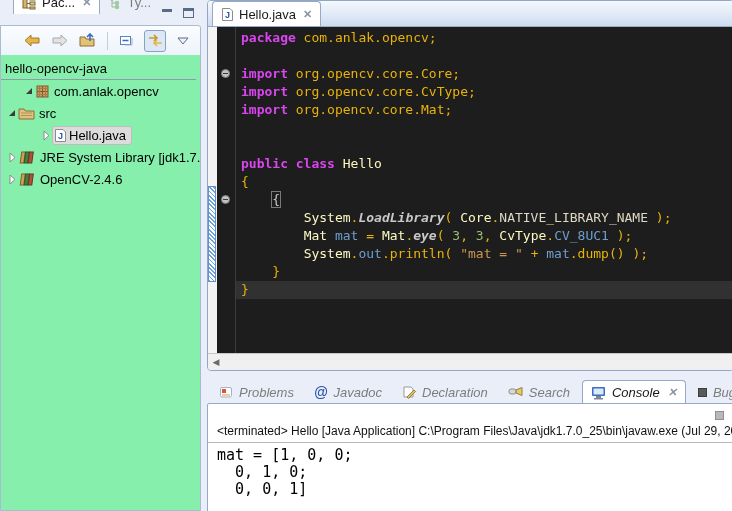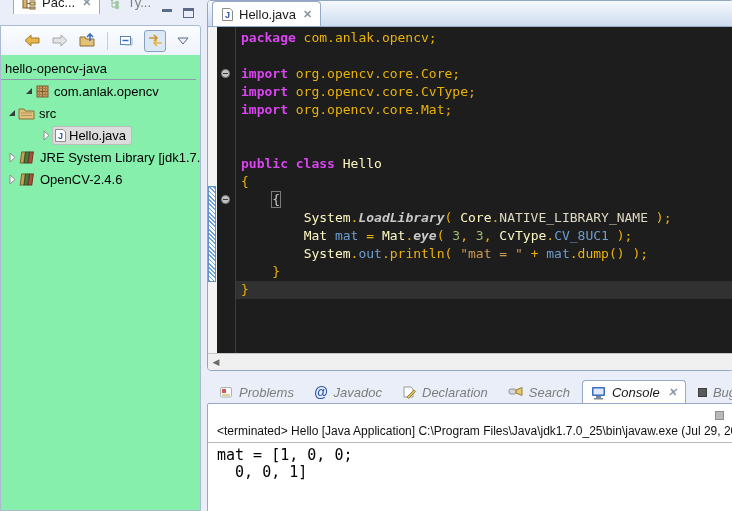--- a/index.html
+++ b/index.html
@@ -366,18 +366,19 @@
             </svg>
           </span>
           <span>Bug Explorer</span>
         </div>
       </div>
     <div id="console-body">
       <div id="console-toolbtn"></div>
       <div id="console-status">&lt;terminated&gt; Hello [Java Application] C:\Program Files\Java\jdk1.7.0_25\bin\javaw.exe (Jul 29, 20</div>
       <div id="console-output">
           <div>mat = [1, 0, 0;</div>
+          <div>  0, 1, 0;</div>
           <div>  0, 0, 1]</div>
         </div>
     </div>
   </div>
 
 </div>
 
 </body></html>

